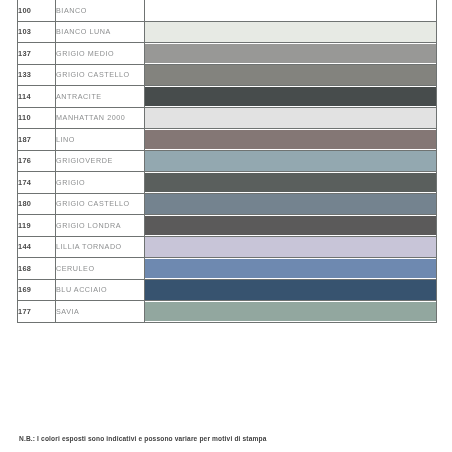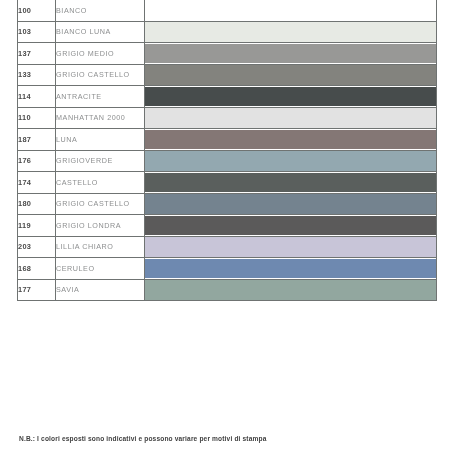--- a/index.html
+++ b/index.html
@@ -126,68 +126,75 @@
         </tr>
         <tr>
           <td class="col-code">110</td>
           <td class="col-name">MANHATTAN 2000</td>
           <td class="col-swatch">
             <span class="swatch-fill" style="background-color: rgb(226, 226, 226);"></span>
           </td>
         </tr>
         <tr>
           <td class="col-code">187</td>
-          <td class="col-name">LUNA</td>
+          <td class="col-name">LINO</td>
           <td class="col-swatch">
             <span class="swatch-fill" style="background-color: rgb(132, 119, 117);"></span>
           </td>
         </tr>
         <tr>
           <td class="col-code">176</td>
           <td class="col-name">GRIGIOVERDE</td>
           <td class="col-swatch">
             <span class="swatch-fill" style="background-color: rgb(147, 168, 176);"></span>
           </td>
         </tr>
         <tr>
           <td class="col-code">174</td>
-          <td class="col-name">CASTELLO</td>
+          <td class="col-name">GRIGIO</td>
           <td class="col-swatch">
             <span class="swatch-fill" style="background-color: rgb(90, 95, 93);"></span>
           </td>
         </tr>
         <tr>
           <td class="col-code">180</td>
           <td class="col-name">GRIGIO CASTELLO</td>
           <td class="col-swatch">
             <span class="swatch-fill" style="background-color: rgb(116, 131, 143);"></span>
           </td>
         </tr>
         <tr>
           <td class="col-code">119</td>
           <td class="col-name">GRIGIO LONDRA</td>
           <td class="col-swatch">
             <span class="swatch-fill" style="background-color: rgb(91, 90, 90);"></span>
           </td>
         </tr>
         <tr>
-          <td class="col-code">203</td>
-          <td class="col-name">LILLIA CHIARO</td>
+          <td class="col-code">144</td>
+          <td class="col-name">LILLIA TORNADO</td>
           <td class="col-swatch">
             <span class="swatch-fill" style="background-color: rgb(200, 197, 216);"></span>
           </td>
         </tr>
         <tr>
           <td class="col-code">168</td>
           <td class="col-name">CERULEO</td>
           <td class="col-swatch">
             <span class="swatch-fill" style="background-color: rgb(110, 137, 176);"></span>
           </td>
         </tr>
         <tr>
+          <td class="col-code">169</td>
+          <td class="col-name">BLU ACCIAIO</td>
+          <td class="col-swatch">
+            <span class="swatch-fill" style="background-color: rgb(55, 83, 111);"></span>
+          </td>
+        </tr>
+        <tr>
           <td class="col-code">177</td>
           <td class="col-name">SAVIA</td>
           <td class="col-swatch">
             <span class="swatch-fill" style="background-color: rgb(146, 167, 159);"></span>
           </td>
         </tr>
       </tbody>
   </table>
 
   <div id="footer-note">N.B.: I colori esposti sono indicativi e possono variare per motivi di stampa</div>

